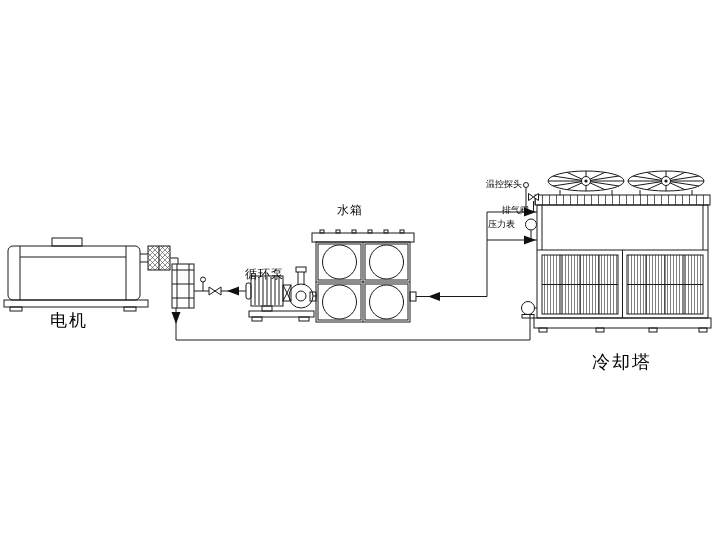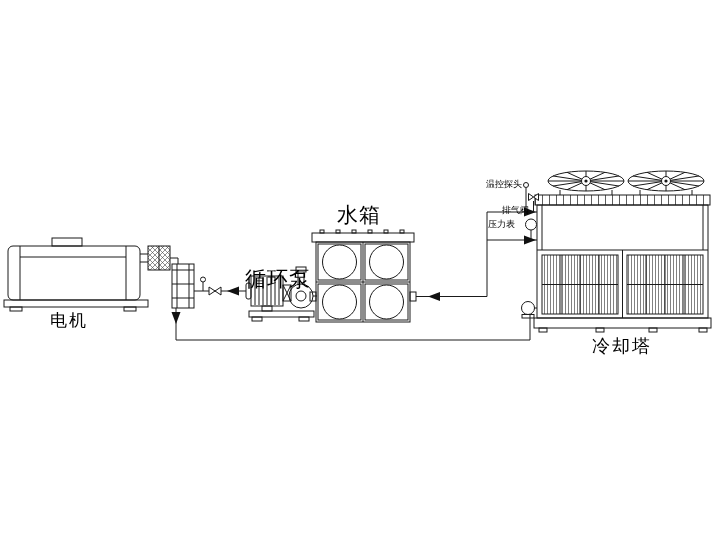--- a/index.html
+++ b/index.html
@@ -1,23 +1,23 @@
 <!DOCTYPE html>
 <html><head>
 <meta charset="utf-8">
 <style>
   html,body{margin:0;padding:0;background:#fff;}
   .canvas{position:relative;width:720px;height:540px;background:#fff;overflow:hidden;
           font-family:"Liberation Sans",sans-serif;}
   .diagram-svg{position:absolute;left:0;top:0;}
   .ln{stroke:#1a1a1a;stroke-width:1;fill:none;}
   .lbl{position:absolute;color:#000;line-height:1;white-space:nowrap;}
-  .lbl-xl{font-size:18px;letter-spacing:2px;}
+  .lbl-xl{font-size:18px;letter-spacing:2px;margin-top:16px;}
   .lbl-lg{font-size:17px;letter-spacing:2px;}
-  .lbl-md{font-size:21px;letter-spacing:1px;}
+  .lbl-md{font-size:12px;letter-spacing:1px;}
   .lbl-sm{font-size:9px;letter-spacing:0;}
 </style>
 </head>
 <body>
 
 <div class="canvas">
 
   <svg class="diagram-svg" width="720" height="540" viewBox="0 0 720 540">
     <defs>
       <pattern id="louver" width="3" height="6" patternUnits="userSpaceOnUse">

